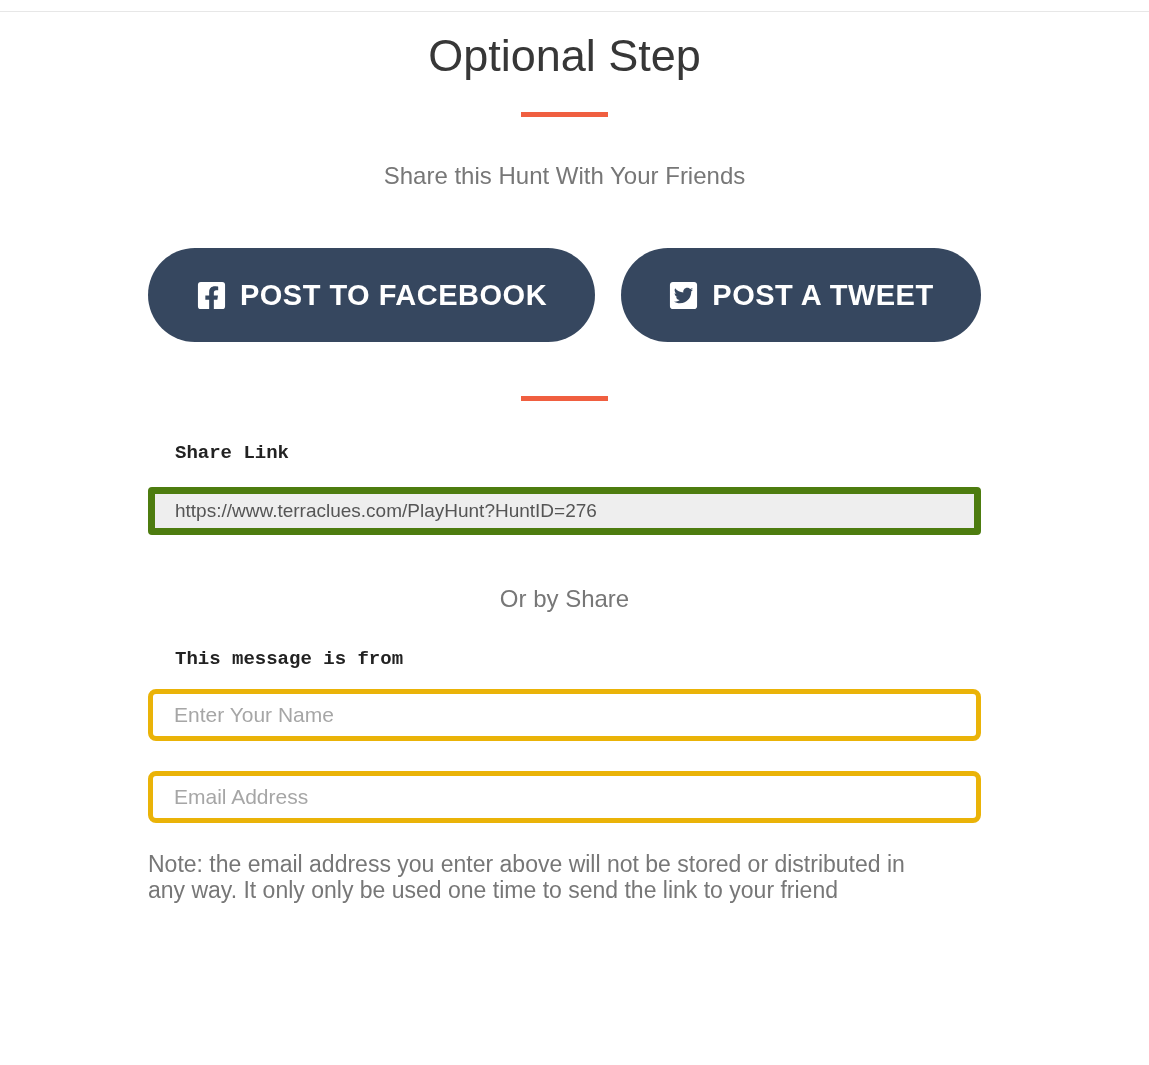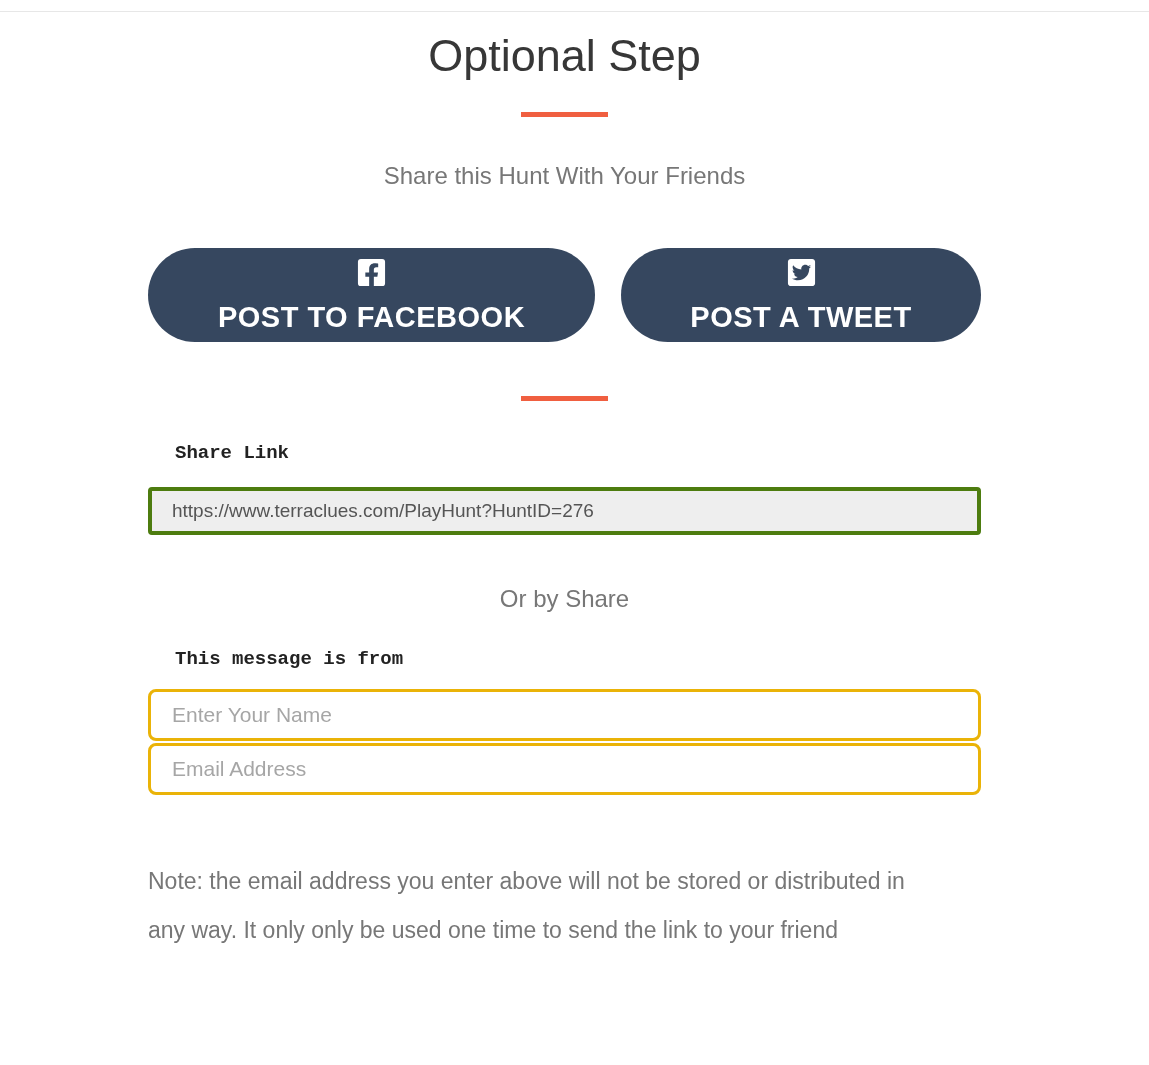--- a/index.html
+++ b/index.html
@@ -58,21 +58,20 @@
     color: #ffffff;
     font-family: "Liberation Sans", sans-serif;
     font-size: 29px;
     font-weight: 700;
     letter-spacing: 0.5px;
     display: flex;
     align-items: center;
     justify-content: center;
     gap: 13px;
     cursor: pointer;
-    flex-direction: column;
   }
   .social-btn.facebook { width: 447px; }
   .social-btn.twitter  { width: 360px; }
   .social-btn svg { width: 31px; height: 31px; fill: #ffffff; flex: 0 0 auto; }
 
   .divider-2 { margin-top: 54px; }
 
   .field-label {
     display: block;
     padding-left: 27px;
@@ -83,56 +82,56 @@
     font-family: Liberation Mono, monospace;
   }
 
   .label-share { margin-top: 41px; }
 
   .share-input {
     margin-top: 22px;
     width: 833px;
     height: 48px;
     background: #eeeeee;
-    border: 4px solid #4d7c0f;
+    border: 7px solid #4d7c0f;
     border-radius: 4px;
     padding: 0 20px;
     font-family: "Liberation Sans", sans-serif;
     font-size: 19px;
     color: #555555;
   }
 
   .or-by-email {
     margin-top: 47px;
   }
 
   .label-from  { margin-top: 33px; }
   .label-email { margin-top: 45px; }
 
   .text-input {
     width: 833px;
     height: 52px;
     background: #ffffff;
-    border: 3px solid #eab308;
+    border: 5px solid #eab308;
     border-radius: 8px;
     padding: 0 21px;
     font-family: "Liberation Sans", sans-serif;
     font-size: 21px;
     color: #333333;
   }
   .text-input::placeholder { color: #a6a6a6; opacity: 1; }
   .input-from  { margin-top: 18px; }
-  .input-email { margin-top: 2px; }
+  .input-email { margin-top: 30px; }
 
   .note-text {
-    margin-top: 62px;
+    margin-top: 28px;
     max-width: 800px;
     font-size: 23px;
     color: #777777;
-    line-height: 49px;
+    line-height: 26px;
   }
 </style>
 </head>
 <body>
 
 <div class="top-hairline"></div>
 
 <div class="container">
 
   <h1 class="page-title">Optional Step</h1>

